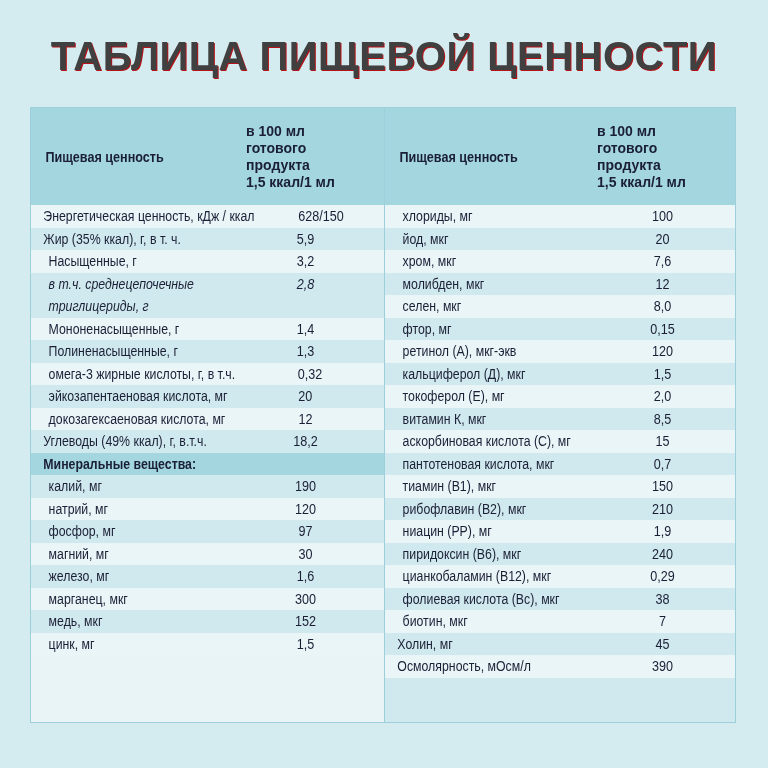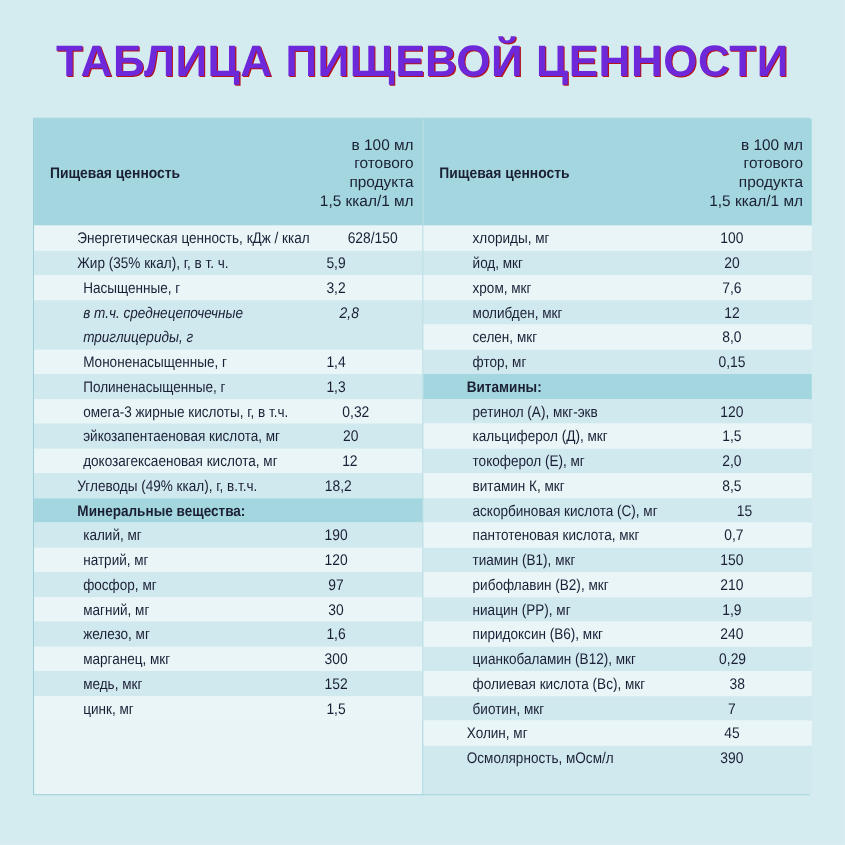--- a/index.html
+++ b/index.html
@@ -8,21 +8,21 @@
     background:#d4ecf0;
     font-family:"Liberation Sans", sans-serif;
     color:#1b1f36;
     position:relative;
   }
   .title {
     position:absolute; left:0; top:34px; width:768px;
     text-align:center;
     font-family:"Liberation Sans", sans-serif;
     font-weight:bold; font-size:40px; letter-spacing:0.5px;
-    color:#6d28d9;
+    color:#404040;
     text-shadow:1px 1px 0 #b61217;
   }
   .table-wrap {
     position:absolute; left:30px; top:107px; width:706px; height:616px;
     display:flex;
     border:1px solid #9ccfd9;
     box-sizing:border-box;
     background:#e8f4f6;
   }
   .col {
@@ -32,30 +32,29 @@
   .col-header {
     height:97px; background:#a3d6df;
     display:flex; align-items:center;
     box-sizing:border-box;
   }
   .col-header .h-name {
     flex:1; padding-left:16px;
     font-weight:bold; font-size:14px; transform:scaleX(0.9); transform-origin:left center;
   }
   .col-header .h-val {
-    width:130px; text-align:right;
-    font-weight:normal; font-size:14px; line-height:17px;
+    width:130px; text-align:left;
+    font-weight:bold; font-size:14px; line-height:17px;
     padding-right:8px;
   }
   .rows { flex:1; display:flex; flex-direction:column; }
   .row {
     display:flex; align-items:flex-start;
     height:22.5px; line-height:22.5px;
     font-size:14px;
-    padding-left:27px;
   }
   .row.tall { height:45px;font-style:italic; }
   .row:nth-child(odd) { background:#e9f5f7; }
   .row:nth-child(even) { background:#d0e9ee; }
   .row.section { background:#a3d6df !important; font-weight:bold; }
   .row .name {
     flex:1; white-space:nowrap; padding-left:14px;
     transform:scaleX(0.88); transform-origin:left center;
   }
   .row.indent .name { padding-left:20px; }
@@ -193,24 +192,20 @@
           <span class="val">12</span>
         </div>
       <div class="row indent">
           <span class="name">селен, мкг</span>
           <span class="val">8,0</span>
         </div>
       <div class="row indent">
           <span class="name">фтор, мг</span>
           <span class="val">0,15</span>
         </div>
-      <div class="row section">
-          <span class="name">Витамины:</span>
-          <span class="val"></span>
-        </div>
       <div class="row indent">
           <span class="name">ретинол (А), мкг-экв</span>
           <span class="val">120</span>
         </div>
       <div class="row indent">
           <span class="name">кальциферол (Д), мкг</span>
           <span class="val">1,5</span>
         </div>
       <div class="row indent">
           <span class="name">токоферол (Е), мг</span>

